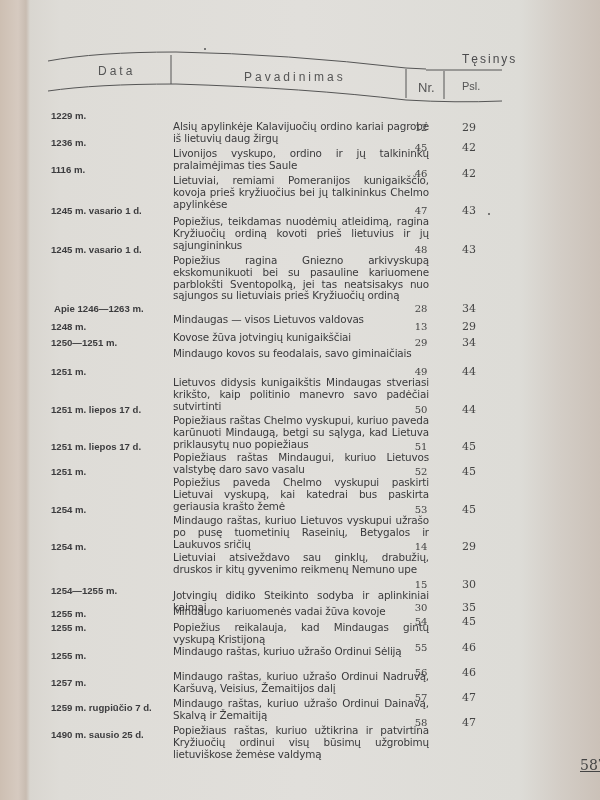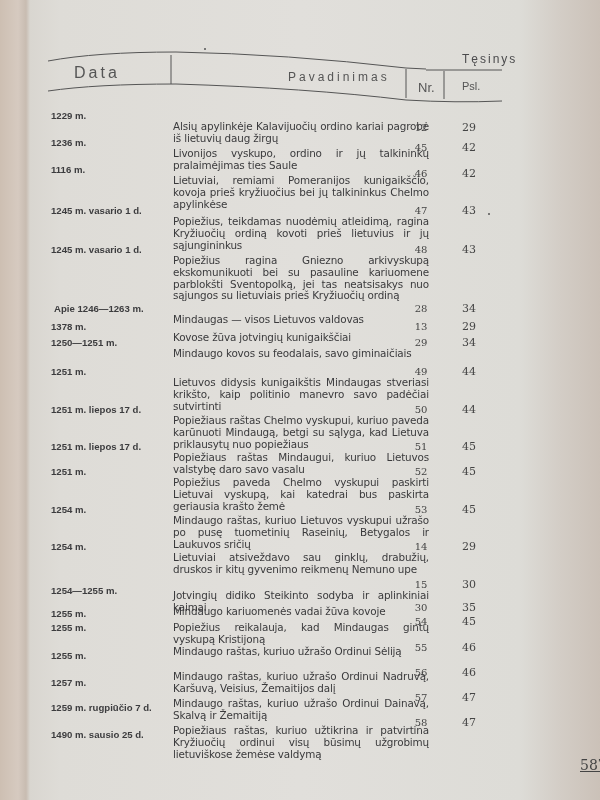--- a/index.html
+++ b/index.html
@@ -17,22 +17,22 @@
 
   .continued {
     position: absolute; left: 436px; top: 52px;
     font-family: "Liberation Sans", sans-serif;
     font-size: 12px; letter-spacing: 2px; color: #4a4a4c;
   }
   .hdr-svg { position: absolute; left: 0; top: 0; }
   .hdr-label {
     position: absolute; font-family: "Liberation Sans", sans-serif; color: #555;
   }
-  .hdr-data { left: 48px; top: 64px; font-size: 16px; letter-spacing: 3px; }
-  .hdr-pav { left: 218px; top: 70px; font-size: 12px; letter-spacing: 3px; margin-left: 44px; }
+  .hdr-data { left: 72px; top: 64px; font-size: 12px; letter-spacing: 3px; }
+  .hdr-pav { left: 218px; top: 70px; font-size: 12px; letter-spacing: 3px; }
   .hdr-nr { left: 392px; top: 80px; font-size: 13px; }
   .hdr-psl { left: 436px; top: 80px; font-size: 11px; }
 
   .rows { position: absolute; left: 0; top: 0; width: 574px; }
   .row { position: absolute; left: 0; width: 574px; font-size: 10.6px; line-height: 11.8px; }
   .row .date {
     position: absolute; left: 25px; top: 0; white-space: nowrap;
     font-family: Liberation Sans, sans-serif; font-size: 9.6px; font-weight: bold; color: #3c3c3e;
   }
   .row .title {
@@ -108,21 +108,21 @@
       <span class="nr">48</span>
       <span class="psl">43</span>
     </div>
     <div class="row" style="top:303px">
       <span class="date" style="left:28px">Apie 1246—1263 m.</span>
       <span class="title">Mindaugas — visos Lietuvos valdovas</span>
       <span class="nr">28</span>
       <span class="psl">34</span>
     </div>
     <div class="row" style="top:321px">
-      <span class="date">1378 m.</span>
+      <span class="date">1248 m.</span>
       <span class="title">Kovose žūva jotvingių kunigaikščiai</span>
       <span class="nr">13</span>
       <span class="psl">29</span>
     </div>
     <div class="row" style="top:337px">
       <span class="date">1250—1251 m.</span>
       <span class="title">Mindaugo kovos su feodalais, savo giminaičiais</span>
       <span class="nr">29</span>
       <span class="psl">34</span>
     </div>

